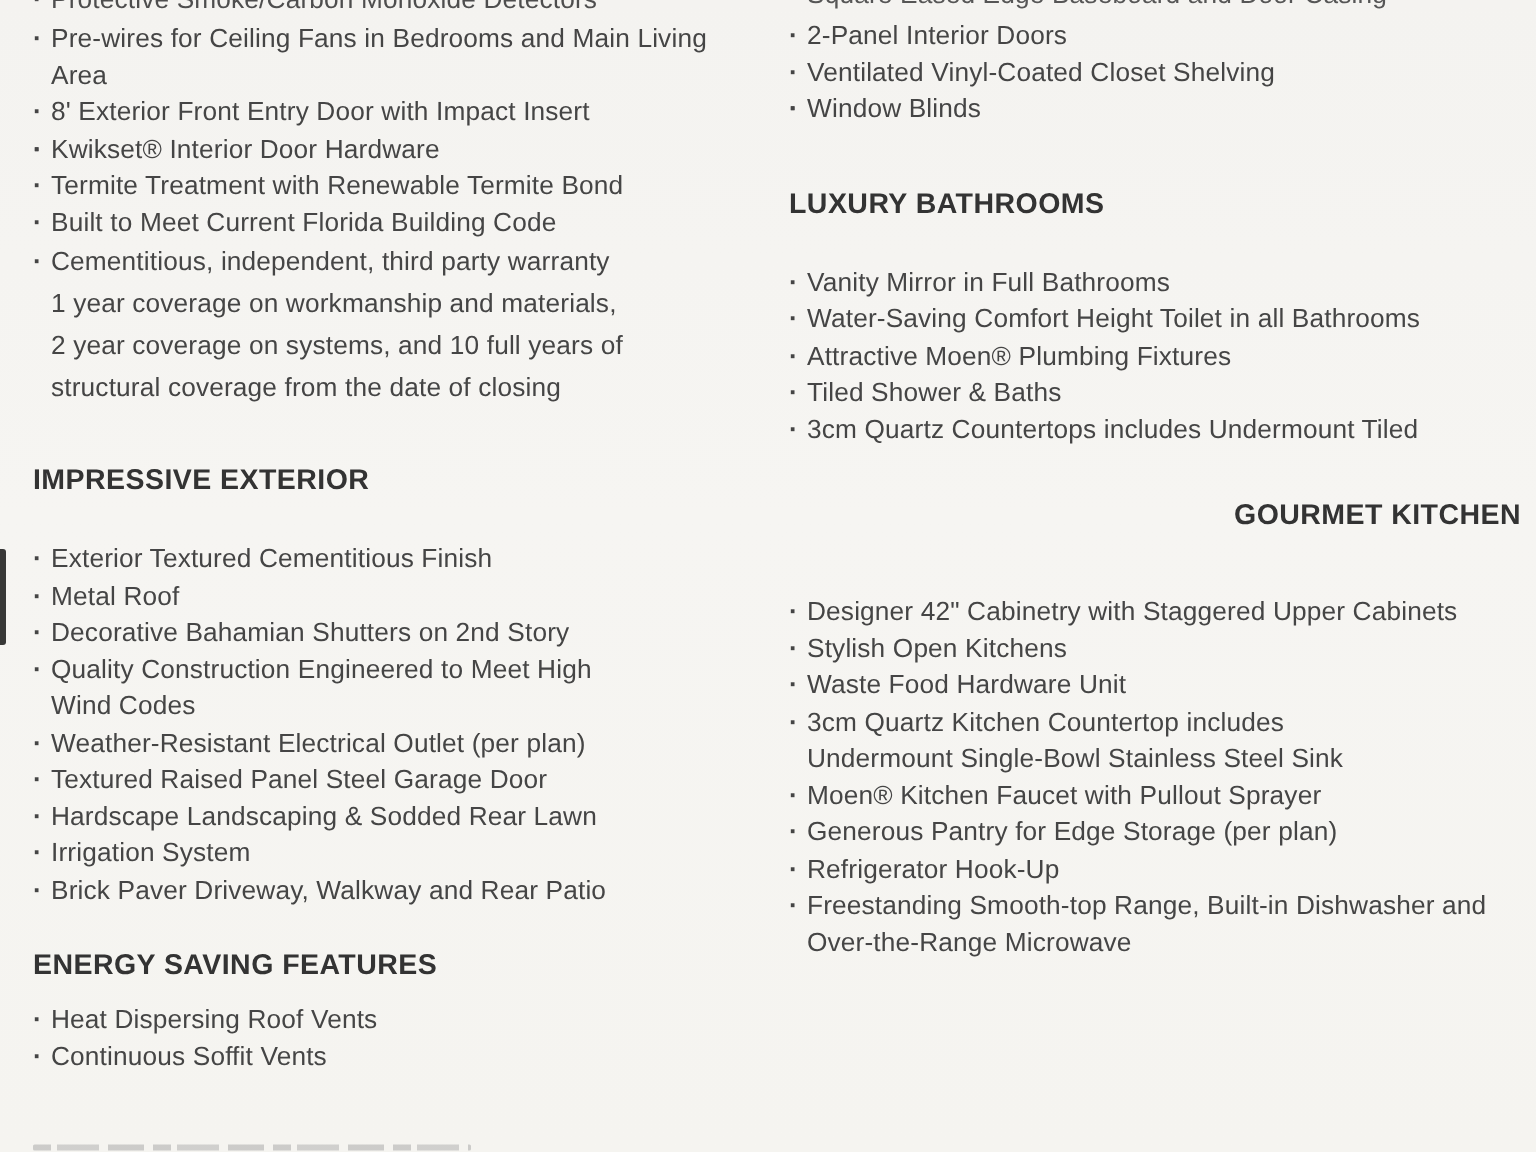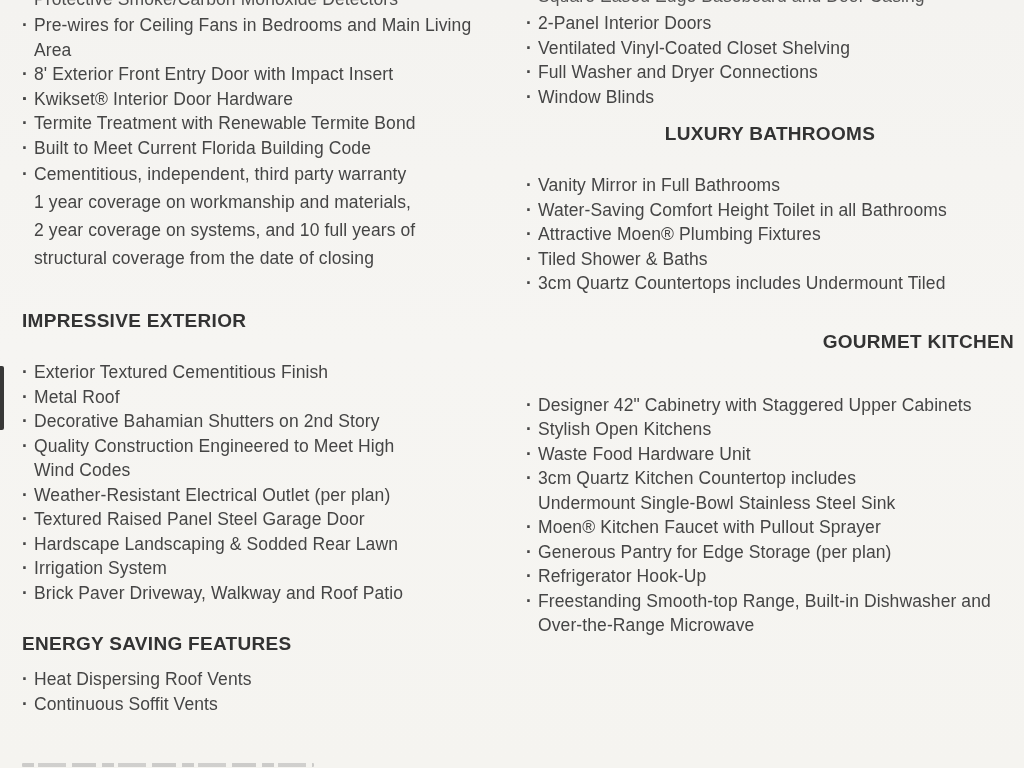--- a/index.html
+++ b/index.html
@@ -22,21 +22,21 @@
   .section-heading{
     font-size:19px;
     line-height:22px;
     font-weight:700;
     letter-spacing:.3px;
     color:var(--heading);
     margin:30px 0 28px 2px;
   }
   [data-name="heading-impressive-exterior"]{margin-top:38px;}
   [data-name="heading-energy-saving-features"]{margin-top:28px;margin-bottom:12px;}
-  [data-name="heading-luxury-bathrooms"]{margin-top:14px;text-align:center;}
+  [data-name="heading-luxury-bathrooms"]{margin-top:41px;}
   [data-name="heading-gourmet-kitchen"]{margin-top:35px;margin-bottom:40px;text-align:right;}
   .item{position:relative;}
   .line{
     position:relative;
     padding-left:14px;
     font-size:17.5px;
     line-height:24.5px;
     letter-spacing:.1px;
     white-space:nowrap;
   }
@@ -135,21 +135,21 @@
           <div class="item" data-name="list-item">
             <div class="line" data-name="item-line"><span class="bullet" data-name="bullet-icon">·</span><span data-name="item-text">Textured Raised Panel Steel Garage Door</span></div>
           </div>
           <div class="item" data-name="list-item">
             <div class="line" data-name="item-line"><span class="bullet" data-name="bullet-icon">·</span><span data-name="item-text">Hardscape Landscaping &amp; Sodded Rear Lawn</span></div>
           </div>
           <div class="item" data-name="list-item">
             <div class="line" data-name="item-line"><span class="bullet" data-name="bullet-icon">·</span><span data-name="item-text">Irrigation System</span></div>
           </div>
           <div class="item" data-name="list-item">
-            <div class="line" data-name="item-line"><span class="bullet" data-name="bullet-icon">·</span><span data-name="item-text">Brick Paver Driveway, Walkway and Roof Patio</span></div>
+            <div class="line" data-name="item-line"><span class="bullet" data-name="bullet-icon">·</span><span data-name="item-text">Brick Paver Driveway, Walkway and Rear Patio</span></div>
           </div>
         </div>
       </div>
       <div class="section" data-name="section">
         <div class="section-heading" data-name="heading-energy-saving-features">ENERGY SAVING FEATURES</div>
         <div class="item-list" data-name="feature-list">
           <div class="item" data-name="list-item">
             <div class="line" data-name="item-line"><span class="bullet" data-name="bullet-icon">·</span><span data-name="item-text">Heat Dispersing Roof Vents</span></div>
           </div>
           <div class="item" data-name="list-item">
@@ -164,21 +164,21 @@
           <div class="item clip-top" data-name="list-item">
             <div class="line" data-name="item-line"><span class="bullet" data-name="bullet-icon">·</span><span data-name="item-text">Square Eased Edge Baseboard and Door Casing</span></div>
           </div>
           <div class="item" data-name="list-item">
             <div class="line" data-name="item-line"><span class="bullet" data-name="bullet-icon">·</span><span data-name="item-text">2-Panel Interior Doors</span></div>
           </div>
           <div class="item" data-name="list-item">
             <div class="line" data-name="item-line"><span class="bullet" data-name="bullet-icon">·</span><span data-name="item-text">Ventilated Vinyl-Coated Closet Shelving</span></div>
           </div>
           <div class="item" data-name="list-item">
-            <div class="line" data-name="item-line"><span class="bullet" data-name="bullet-icon">·</span><span data-name="item-text">Full Washer and Dryer Connections</span></div>
+            <div class="line" data-name="item-line"><span class="bullet" data-name="bullet-icon">·</span></div>
           </div>
           <div class="item" data-name="list-item">
             <div class="line" data-name="item-line"><span class="bullet" data-name="bullet-icon">·</span><span data-name="item-text">Window Blinds</span></div>
           </div>
         </div>
       </div>
       <div class="section" data-name="section">
         <div class="section-heading" data-name="heading-luxury-bathrooms">LUXURY BATHROOMS</div>
         <div class="item-list" data-name="feature-list">
           <div class="item" data-name="list-item">

